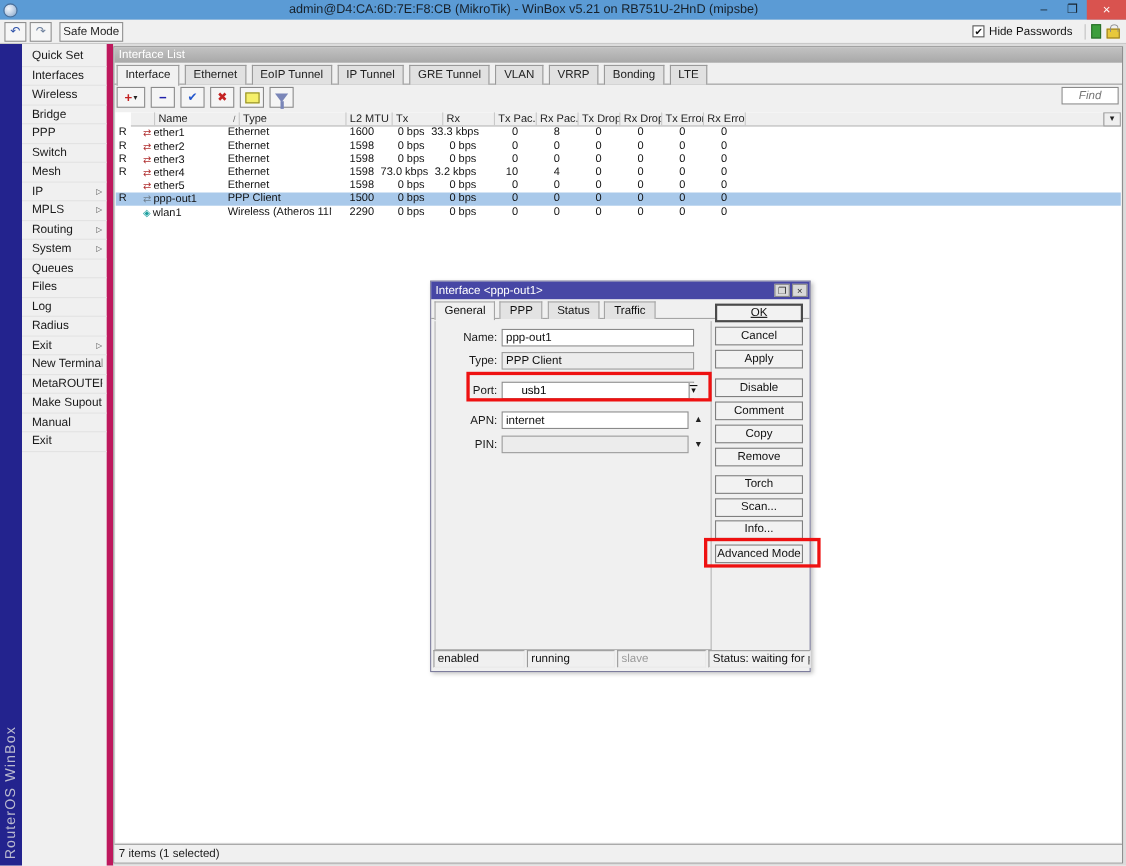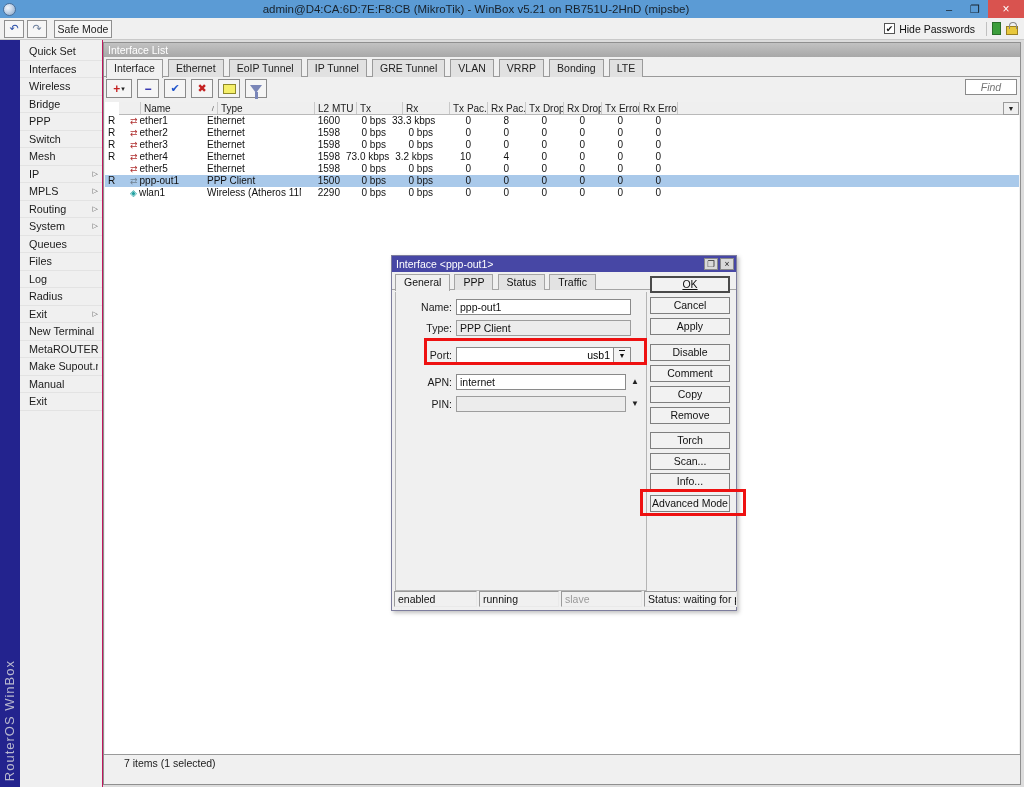--- a/index.html
+++ b/index.html
@@ -26,21 +26,21 @@
   .chk { width:11px; height:11px; border:1px solid #555; background:#fff; font-size:9px; line-height:10px; text-align:center; color:#111; }
   .chklabel { margin:0 6px 0 4px; font-size:10.5px; }
   .tsep { width:1px; height:14px; background:#c0c0c0; margin:0 5px; }
   .greensq { width:9px; height:13px; background:#3c9e3c; border:1px solid #2a6e2a; margin-right:5px; }
   .padlock { position:relative; width:12px; height:9px; background:#e8c83c; border:1px solid #9a7f22; margin-right:6px; margin-top:4px; }
   .padlock::before { content:""; position:absolute; left:2px; top:-5px; width:6px; height:6px; border:1.5px solid #8a8a8a; border-bottom:none; border-radius:4px 4px 0 0; }
 
   
   .strip { position:absolute; left:0; top:40px; width:20px; height:747px; background:#23238e; }
   .brand { position:absolute; left:2px; bottom:6px; writing-mode:vertical-rl; transform:rotate(180deg); color:#b9b9cf; font-size:13px; letter-spacing:1px; white-space:nowrap; }
-  .sidebar { position:absolute; left:20px; top:40px; width:83px; height:747px; background:#f0f0f0; border-right:1px solid #be185d; padding-top:3px; }
+  .sidebar { position:absolute; left:20px; top:40px; width:83px; height:747px; background:#f0f0f0; border-right:6px solid #be185d; padding-top:3px; }
   .sitem { height:17.5px; display:flex; align-items:center; padding:0 4px 0 9px; font-size:10.8px; border-bottom:1px solid #e3e3e3; color:#1a1a1a; }
   .sitem > span { flex:1; white-space:nowrap; overflow:hidden; }
   .sarrow { font-style:normal; font-size:7px; color:#555; }
 
   
   .mainarea { position:absolute; left:103px; top:40px; width:921px; height:747px; background:#dcdcdc; }
   .ifwin { position:absolute; left:0; top:2px; width:918px; height:743px; background:#f0f0f0; border:1px solid #8f8f8f; }
   .iftitle { height:14px; background:linear-gradient(#c2c2c2,#a8a8a8); color:#fff; font-size:10.5px; line-height:14px; padding-left:4px; }
   .iftabs { height:20px; padding:2px 2px 0 2px; border-bottom:1px solid #9a9a9a; }
   .tab { display:inline-block; height:18px; line-height:17px; padding:0 7px; border:1px solid #9a9a9a; border-bottom:none; background:#e1e1e1; margin-right:2px; font-size:10.5px; color:#222; position:relative; }
@@ -64,37 +64,37 @@
   .sort { font-style:normal; font-size:8px; color:#666; float:right; }
   .hbtn { position:absolute; right:0; top:0; width:16px; height:13px; border:1px solid #9a9a9a; background:#efefef; font-size:7px; text-align:center; line-height:12px; color:#222; }
   .r { display:flex; height:12px; align-items:center; }
   .r.selected { background:#a9c9ea; }
   .c { font-size:10px; padding:0 3px; white-space:nowrap; overflow:hidden; line-height:12px; }
   .num { text-align:right; }
   .w-flag{width:22px} .w-name{width:77px} .w-type{width:97px} .w-mtu{width:42px}
   .w-tx{width:46px} .w-rx{width:47px} .w-n{width:38px} .w-fill{flex:1}
   .ric { font-style:normal; font-size:9px; margin-right:2px; }
   .ic-e { color:#b03030; } .ic-p { color:#708090; } .ic-w { color:#1fa0a0; }
-  .ifstatus { position:absolute; left:0; right:0; bottom:0; height:30px; background:#f0f0f0; border-top:1px solid #9a9a9a; font-size:10.5px; line-height:16px; padding-left:20px; color:#1a1a1a; }
+  .ifstatus { position:absolute; left:0; right:0; bottom:0; height:17px; background:#f0f0f0; border-top:1px solid #9a9a9a; font-size:10.5px; line-height:16px; padding-left:4px; color:#1a1a1a; }
 
   
   .dialog { position:absolute; left:391px; top:255px; width:346px; height:356px; background:#f0f0f0; border:1px solid #7d7d9d; box-shadow:2px 2px 4px rgba(0,0,0,0.25); z-index:5; }
   .dtitle { height:16px; background:#4747a5; color:#fff; font-size:10.5px; display:flex; align-items:center; padding:0 2px 0 4px; }
   .dtitle > span:first-child { flex:1; }
   .dbtnctl { width:14px; height:12px; background:#d9d9d9; border:1px solid #8a8a8a; font-size:8.5px; line-height:10px; text-align:center; color:#222; margin-left:2px; }
   .dtabs { height:18px; padding:2px 3px 0 3px; border-bottom:1px solid #a5a5a5; }
   .dtab { display:inline-block; height:16px; line-height:15px; padding:0 8px; border:1px solid #a5a5a5; border-bottom:none; background:#e3e3e3; margin-right:1px; font-size:10.5px; }
   .dtab.active { background:#f0f0f0; margin-bottom:-1px; height:17px; }
   .dpanel { position:absolute; left:3px; top:36px; width:252px; height:299px; border:1px solid #b5b5b5; border-top:none; }
   .frow { position:absolute; display:flex; align-items:center; height:17px; left:4px; }
   .flabel { width:60px; text-align:right; padding-right:4px; font-size:10.5px; color:#1a1a1a; }
   .din { height:16px; border:1px solid #8a8a8a; background:#fff; font-size:10.5px; padding:0 3px; font-family:"Liberation Sans",sans-serif; color:#111; }
   .din.dis { background:#ececec; border-color:#9d9d9d; }
   .combo { display:flex; width:175px; height:16px; border:1px solid #8a8a8a; background:#fff; }
-  .combo input { flex:1; border:none; font-size:10.5px; padding:0 3px; font-family:"Liberation Sans",sans-serif; background:transparent;text-align:right; }
+  .combo input { flex:1; border:none; font-size:10.5px; padding:0 17px; font-family:"Liberation Sans",sans-serif; background:transparent; }
   .cmbbtn { width:17px; border-left:1px solid #8a8a8a; background:#f3f3f3; display:flex; align-items:center; justify-content:center; }
   .cmbbtn i { font-style:normal; font-size:7px; line-height:7px; border-top:1px solid #111; padding-top:1px; color:#111; }
   .sarr { font-style:normal; font-size:8px; color:#222; margin-left:5px; }
   .dbtn { position:absolute; left:258px; width:80px; height:17px; border:1px solid #7f7f7f; background:#f2f2f2; font-size:10.5px; text-align:center; line-height:15px; color:#111; }
   .dbtn.default { border:2px solid #4a4a4a; line-height:13px;text-decoration:underline; }
   .dstatus { position:absolute; left:2px; bottom:3px; display:flex; }
   .dcell { height:16px; border:1px solid; border-color:#9a9a9a #e9e9e9 #e9e9e9 #9a9a9a; background:#f0f0f0; font-size:10.5px; line-height:14px; padding:0 3px; margin-right:2px; white-space:nowrap; overflow:hidden; }
   .dc1{width:83px} .dc2{width:80px} .dc3{width:81px; color:#9a9a9a;} .dc4{width:93px}
 
   

